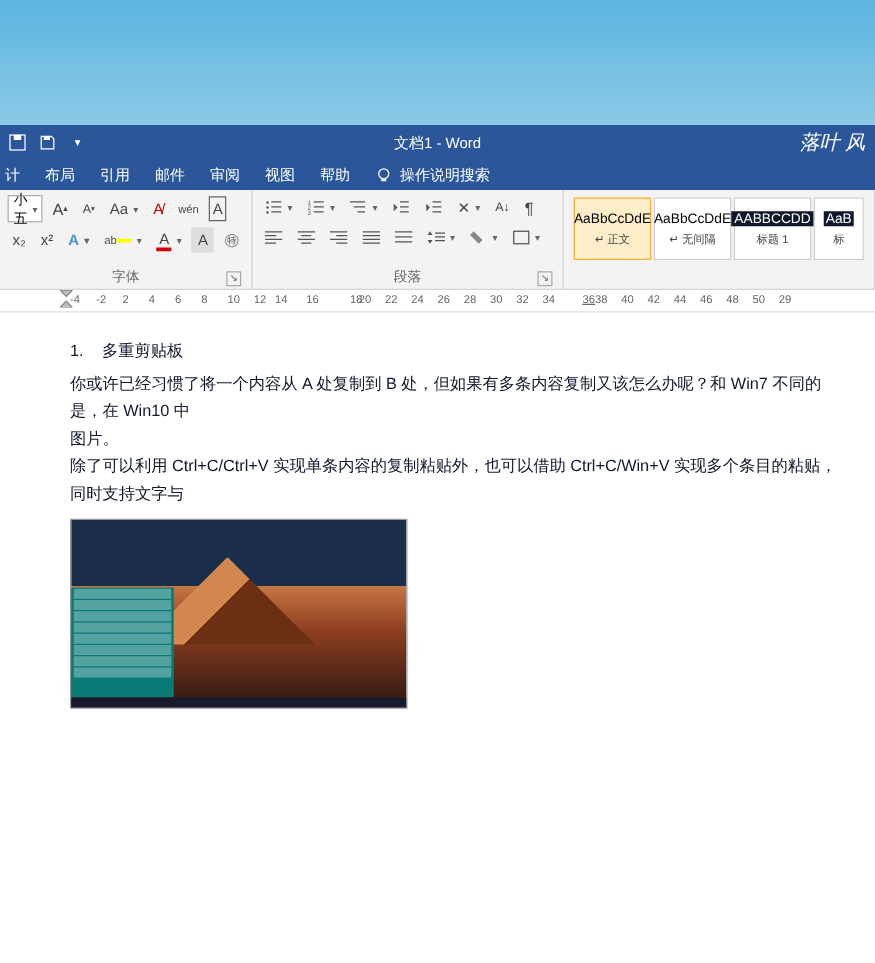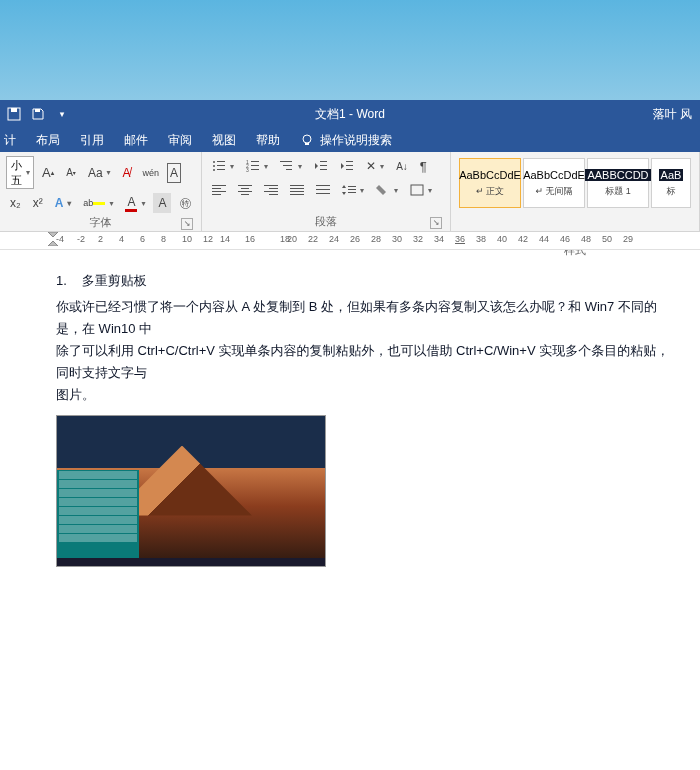--- a/index.html
+++ b/index.html
@@ -2,33 +2,33 @@
 <html><head>
 <meta charset="utf-8">
 <style>
   * { margin: 0; padding: 0; box-sizing: border-box; }
   body { font-family: "Microsoft YaHei", "Segoe UI", sans-serif; font-size: 12px; background: #fff; width: 700px; height: 770px; overflow: hidden; }
   .sky { height: 100px; background: linear-gradient(#5bb5e0, #8cc9e6); }
   .titlebar { height: 28px; background: #2b579a; color: #fff; display: flex; align-items: center; position: relative; }
   .qat { display: flex; gap: 8px; align-items: center; padding-left: 6px; }
   .qat-icon { width: 16px; height: 16px; display: flex; align-items: center; justify-content: center; color: #fff; font-size: 12px; }
   .title-center { position: absolute; left: 50%; transform: translateX(-50%); font-size: 12px; }
-  .title-right { margin-left: auto; padding-right: 8px; font-size: 12px; }
+  .title-right { margin-left: auto; padding-right: 8px; font-size: 16px; font-style: italic; }
   .tabs { height: 24px; background: #2b579a; color: #fff; display: flex; align-items: center; gap: 20px; padding-left: 4px; font-size: 12px; }
   .tab { cursor: pointer; }
   .tell-me { display: flex; align-items: center; gap: 6px; }
   .bulb { width: 14px; height: 14px; }
   .ribbon { height: 80px; background: #f3f3f3; border-bottom: 1px solid #d4d4d4; display: flex; }
   .group { border-right: 1px solid #d4d4d4; display: flex; flex-direction: column; padding: 2px 6px 0 6px; position: relative; }
   .group-body { flex: 1; display: flex; flex-direction: column; gap: 4px; padding-top: 2px; }
   .group-label { text-align: center; font-size: 11px; color: #666; padding: 2px 0; position: relative; }
   .dlg-launcher { position: absolute; right: 2px; bottom: 2px; width: 12px; height: 12px; border: 1px solid #aaa; font-size: 8px; line-height: 10px; text-align: center; color: #666; }
   .row { display: flex; align-items: center; gap: 4px; }
   .ctl { height: 20px; display: flex; align-items: center; justify-content: center; padding: 0 3px; color: #444; border: 1px solid transparent; }
-  .dd { border: 1px solid #ababab; background: #fff; height: 33px; display: flex; align-items: center; padding: 0 4px; font-size: 11px; }
+  .dd { border: 1px solid #ababab; background: #fff; height: 22px; display: flex; align-items: center; padding: 0 4px; font-size: 11px; }
   .dd-arrow { font-size: 8px; margin-left: 4px; color: #666; }
   .font-name { width: 28px; }
   .font-color-bar { width: 12px; height: 3px; background: #c00; display: block; }
   .hl-color-bar { width: 12px; height: 3px; background: #ff0; display: block; }
   .style-gallery { display: flex; gap: 2px; padding: 2px; }
   .style-item { width: 62px; height: 50px; border: 1px solid #d0d0d0; background: #fff; display: flex; flex-direction: column; align-items: center; justify-content: center; font-size: 9px; }
   .style-item.sel { border-color: #f3b13b; background: #fdeec9; }
   .style-item.blue .preview { color: #fff; background: #0f172a; padding: 0 2px; }
   .style-item .preview { font-size: 11px; margin-bottom: 4px; }
   .style-item .lbl { color: #444; }
@@ -272,21 +272,20 @@
         <div class="style-item blue">
           <span class="preview">AABBCCDD</span>
           <span class="lbl">标题 1</span>
         </div>
         <div class="style-item blue" style="width:40px;">
           <span class="preview">AaB</span>
           <span class="lbl">标</span>
         </div>
       </div>
     </div>
-    <div class="group-label"><span>样式</span></div>
   </div>
 </div>
 
 <div class="ruler">
   <div class="indent-marker">
     <svg width="10" height="14">
         <path d="M0 0h10l-5 5z" fill="#bfbfbf" stroke="#888"></path>
         <path d="M0 14h10l-5-5z" fill="#bfbfbf" stroke="#888"></path>
       </svg>
   </div>
@@ -302,39 +301,39 @@
     <span class="ruler-mark" style="left: 245px;">16</span>
     <span class="ruler-mark" style="left: 280px;">18</span>
     <span class="ruler-mark" style="left: 287px;">20</span>
     <span class="ruler-mark" style="left: 308px;">22</span>
     <span class="ruler-mark" style="left: 329px;">24</span>
     <span class="ruler-mark" style="left: 350px;">26</span>
     <span class="ruler-mark" style="left: 371px;">28</span>
     <span class="ruler-mark" style="left: 392px;">30</span>
     <span class="ruler-mark" style="left: 413px;">32</span>
     <span class="ruler-mark" style="left: 434px;">34</span>
-    <span class="ruler-mark" style="left: 455px; text-decoration: underline;">36</span>
+    <span class="ruler-mark" style="left: 466px; text-decoration: underline;">36</span>
     <span class="ruler-mark" style="left: 476px;">38</span>
     <span class="ruler-mark" style="left: 497px;">40</span>
     <span class="ruler-mark" style="left: 518px;">42</span>
     <span class="ruler-mark" style="left: 539px;">44</span>
     <span class="ruler-mark" style="left: 560px;">46</span>
     <span class="ruler-mark" style="left: 581px;">48</span>
     <span class="ruler-mark" style="left: 602px;">50</span>
     <span class="ruler-mark" style="left: 623px;">29</span>
   </div>
 
 <div class="doc-area">
   <div class="doc-heading">
     <span class="doc-num">1.</span>
     <span>多重剪贴板</span>
   </div>
   <div>你或许已经习惯了将一个内容从 A 处复制到 B 处，但如果有多条内容复制又该怎么办呢？和 Win7 不同的是，在 Win10 中</div>
+  <div>图片。</div>
   <div>除了可以利用 Ctrl+C/Ctrl+V 实现单条内容的复制粘贴外，也可以借助 Ctrl+C/Win+V 实现多个条目的粘贴，同时支持文字与</div>
-  <div>图片。</div>
   <div class="doc-img">
     <div class="dune"></div>
     <div class="startmenu">
       <div class="sm-row"></div>
         <div class="sm-row"></div>
         <div class="sm-row"></div>
         <div class="sm-row"></div>
       <div class="sm-row"></div>
         <div class="sm-row"></div>
         <div class="sm-row"></div>

